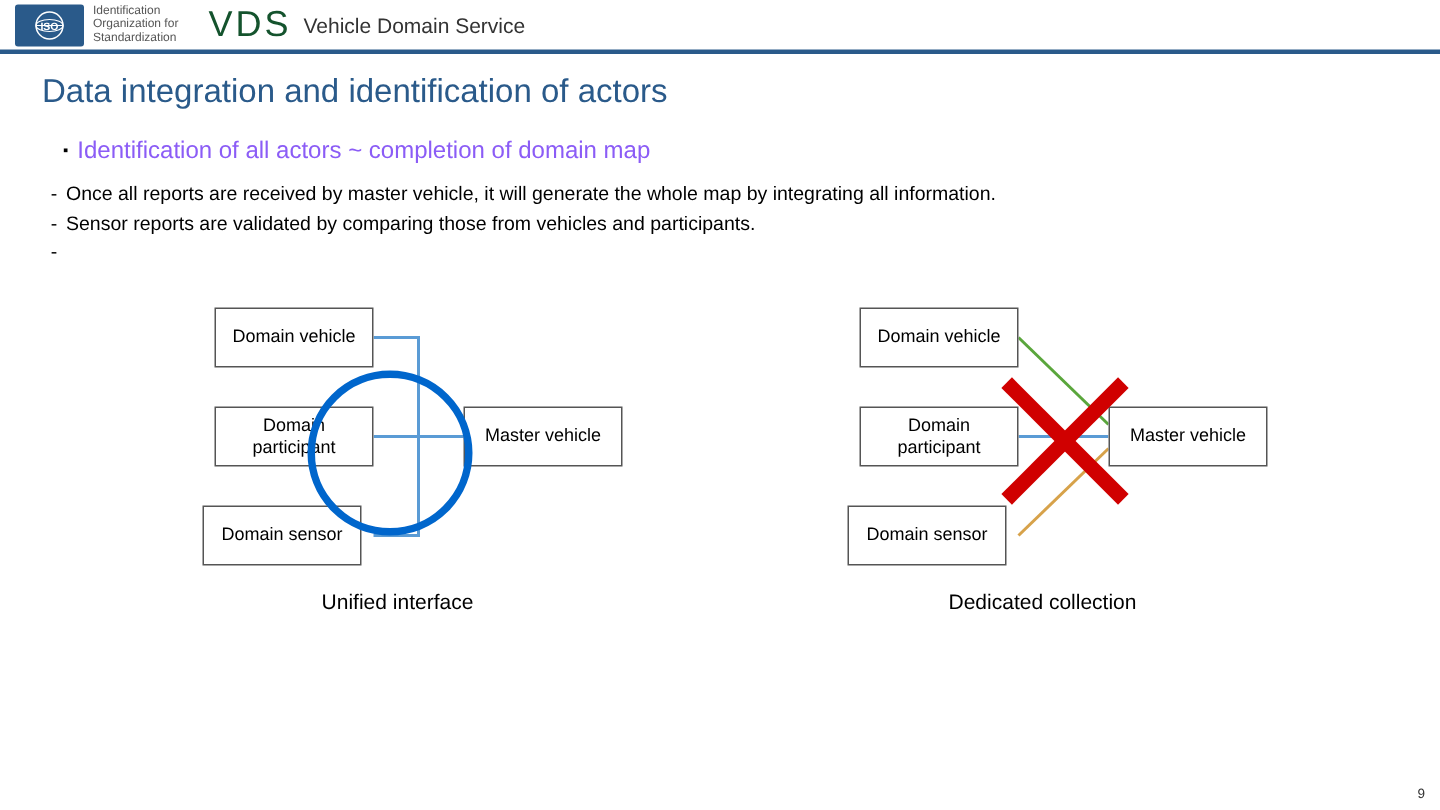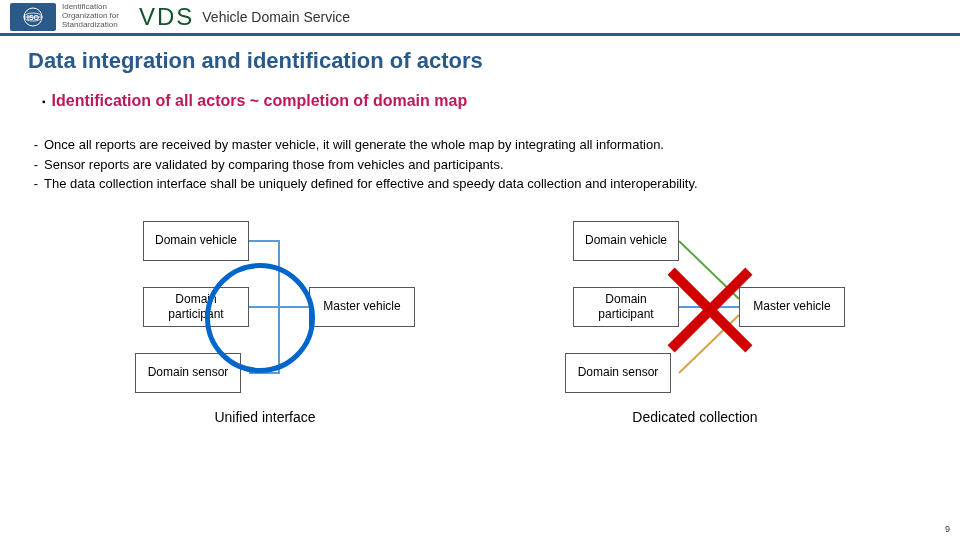--- a/index.html
+++ b/index.html
@@ -3,22 +3,22 @@
 <meta charset="utf-8">
 <style>
   * { box-sizing: border-box; margin: 0; padding: 0; }
   body { width: 960px; height: 540px; font-family: Verdana, Arial, sans-serif; background: #fff; position: relative; overflow: hidden; }
   .header { display: flex; align-items: center; height: 36px; border-bottom: 3px solid #2a5a8a; }
   .iso-logo { width: 46px; height: 28px; background: #2a5a8a; margin: 0 6px 0 10px; display: flex; align-items: center; justify-content: center; position: relative; border-radius: 2px; }
   .iso-logo svg { width: 42px; height: 24px; }
   .iso-text { font-size: 8px; line-height: 1.1; color: #555; margin-right: 20px; }
   .vds { font-size: 24px; font-weight: 400; letter-spacing: 2px; color: #14532d; margin-right: 8px; font-family: Verdana, sans-serif; }
   .vds-sub { font-size: 14px; color: #333; }
-  .title { font-size: 22px; font-weight: bold; color: #2a5a8a; margin: 12px 0 18px 28px; }
-  .sub-head { font-size: 16px; font-weight: bold; color: #be185d; margin: 0 0 26px 42px; }
+  .title { font-size: 22px; font-weight: normal; color: #2a5a8a; margin: 12px 0 18px 28px; }
+  .sub-head { font-size: 16px; font-weight: normal; color: #8b5cf6; margin: 0 0 10px 42px; }
   .sub-head::before { content: "▪"; font-size: 10px; display: inline-block; vertical-align: middle; margin-right: 6px; color: #000; }
   .bullets { margin: 0 30px 0 28px; }
   .bullet { display: flex; font-size: 13px; color: #000; line-height: 1.35; margin-bottom: 2px; }
   .bullet .dash { width: 16px; flex: 0 0 16px; text-align: center; }
   .diagram-row { display: flex; justify-content: center; gap: 130px; margin-top: 28px; position: relative; }
   .group { position: relative; width: 300px; height: 210px; }
   .box { position: absolute; width: 106px; height: 40px; border: 1.5px solid #555; background: #fff; display: flex; align-items: center; justify-content: center; text-align: center; font-size: 12px; line-height: 1.2; padding: 2px; z-index: 2; }
   .b-dv { top: 0; left: 28px; }
   .b-dp { top: 66px; left: 28px; }
   .b-ds { top: 132px; left: 20px; }
@@ -61,21 +61,20 @@
   <div class="bullet">
       <span class="dash">-</span>
       <span>Once all reports are received by master vehicle, it will generate the whole map by integrating all information.</span>
     </div>
   <div class="bullet">
       <span class="dash">-</span>
       <span>Sensor reports are validated by comparing those from vehicles and participants.</span>
     </div>
   <div class="bullet">
       <span class="dash">-</span>
-      <span>The data collection interface shall be uniquely defined for effective and speedy data collection and interoperability.</span>
     </div>
 </div>
 
 <div class="diagram-row">
 
   <div class="group">
     <svg class="connectors">
 
       <path d="M134 20 L164 20 L164 86 L194 86" fill="none" stroke="#5a9bd5" stroke-width="2"></path>
       <path d="M134 86 L194 86" fill="none" stroke="#5a9bd5" stroke-width="2"></path>

